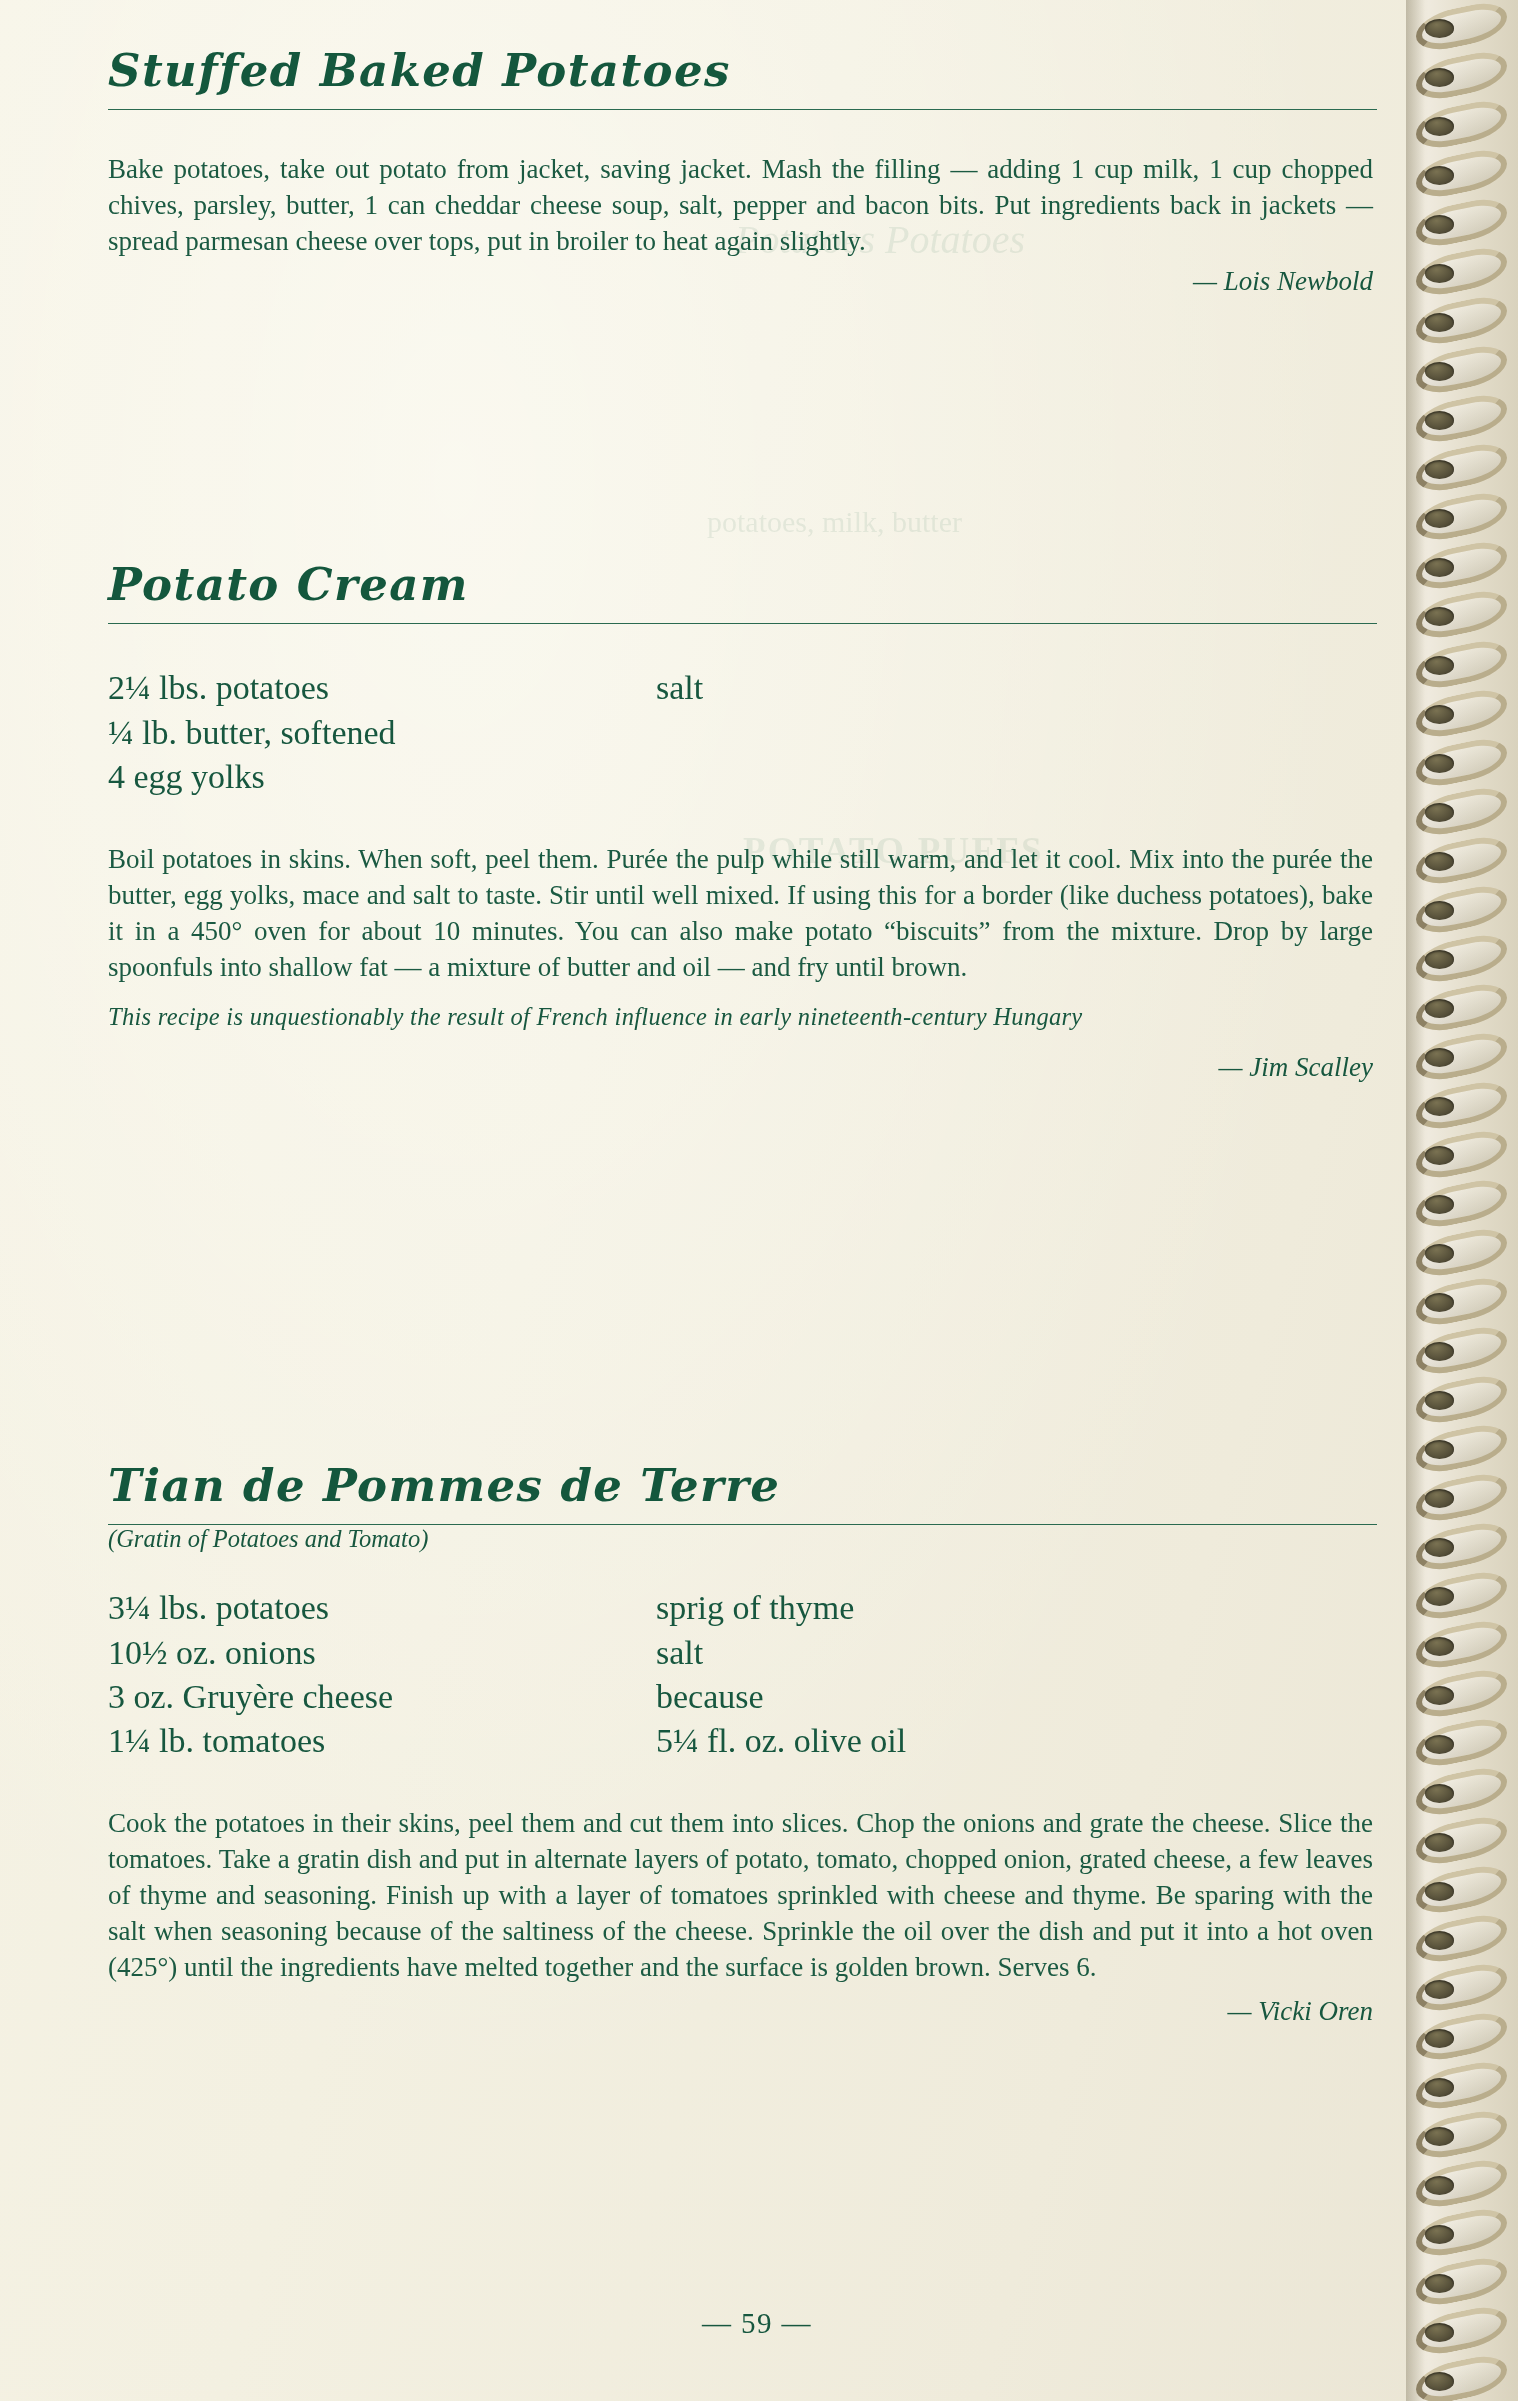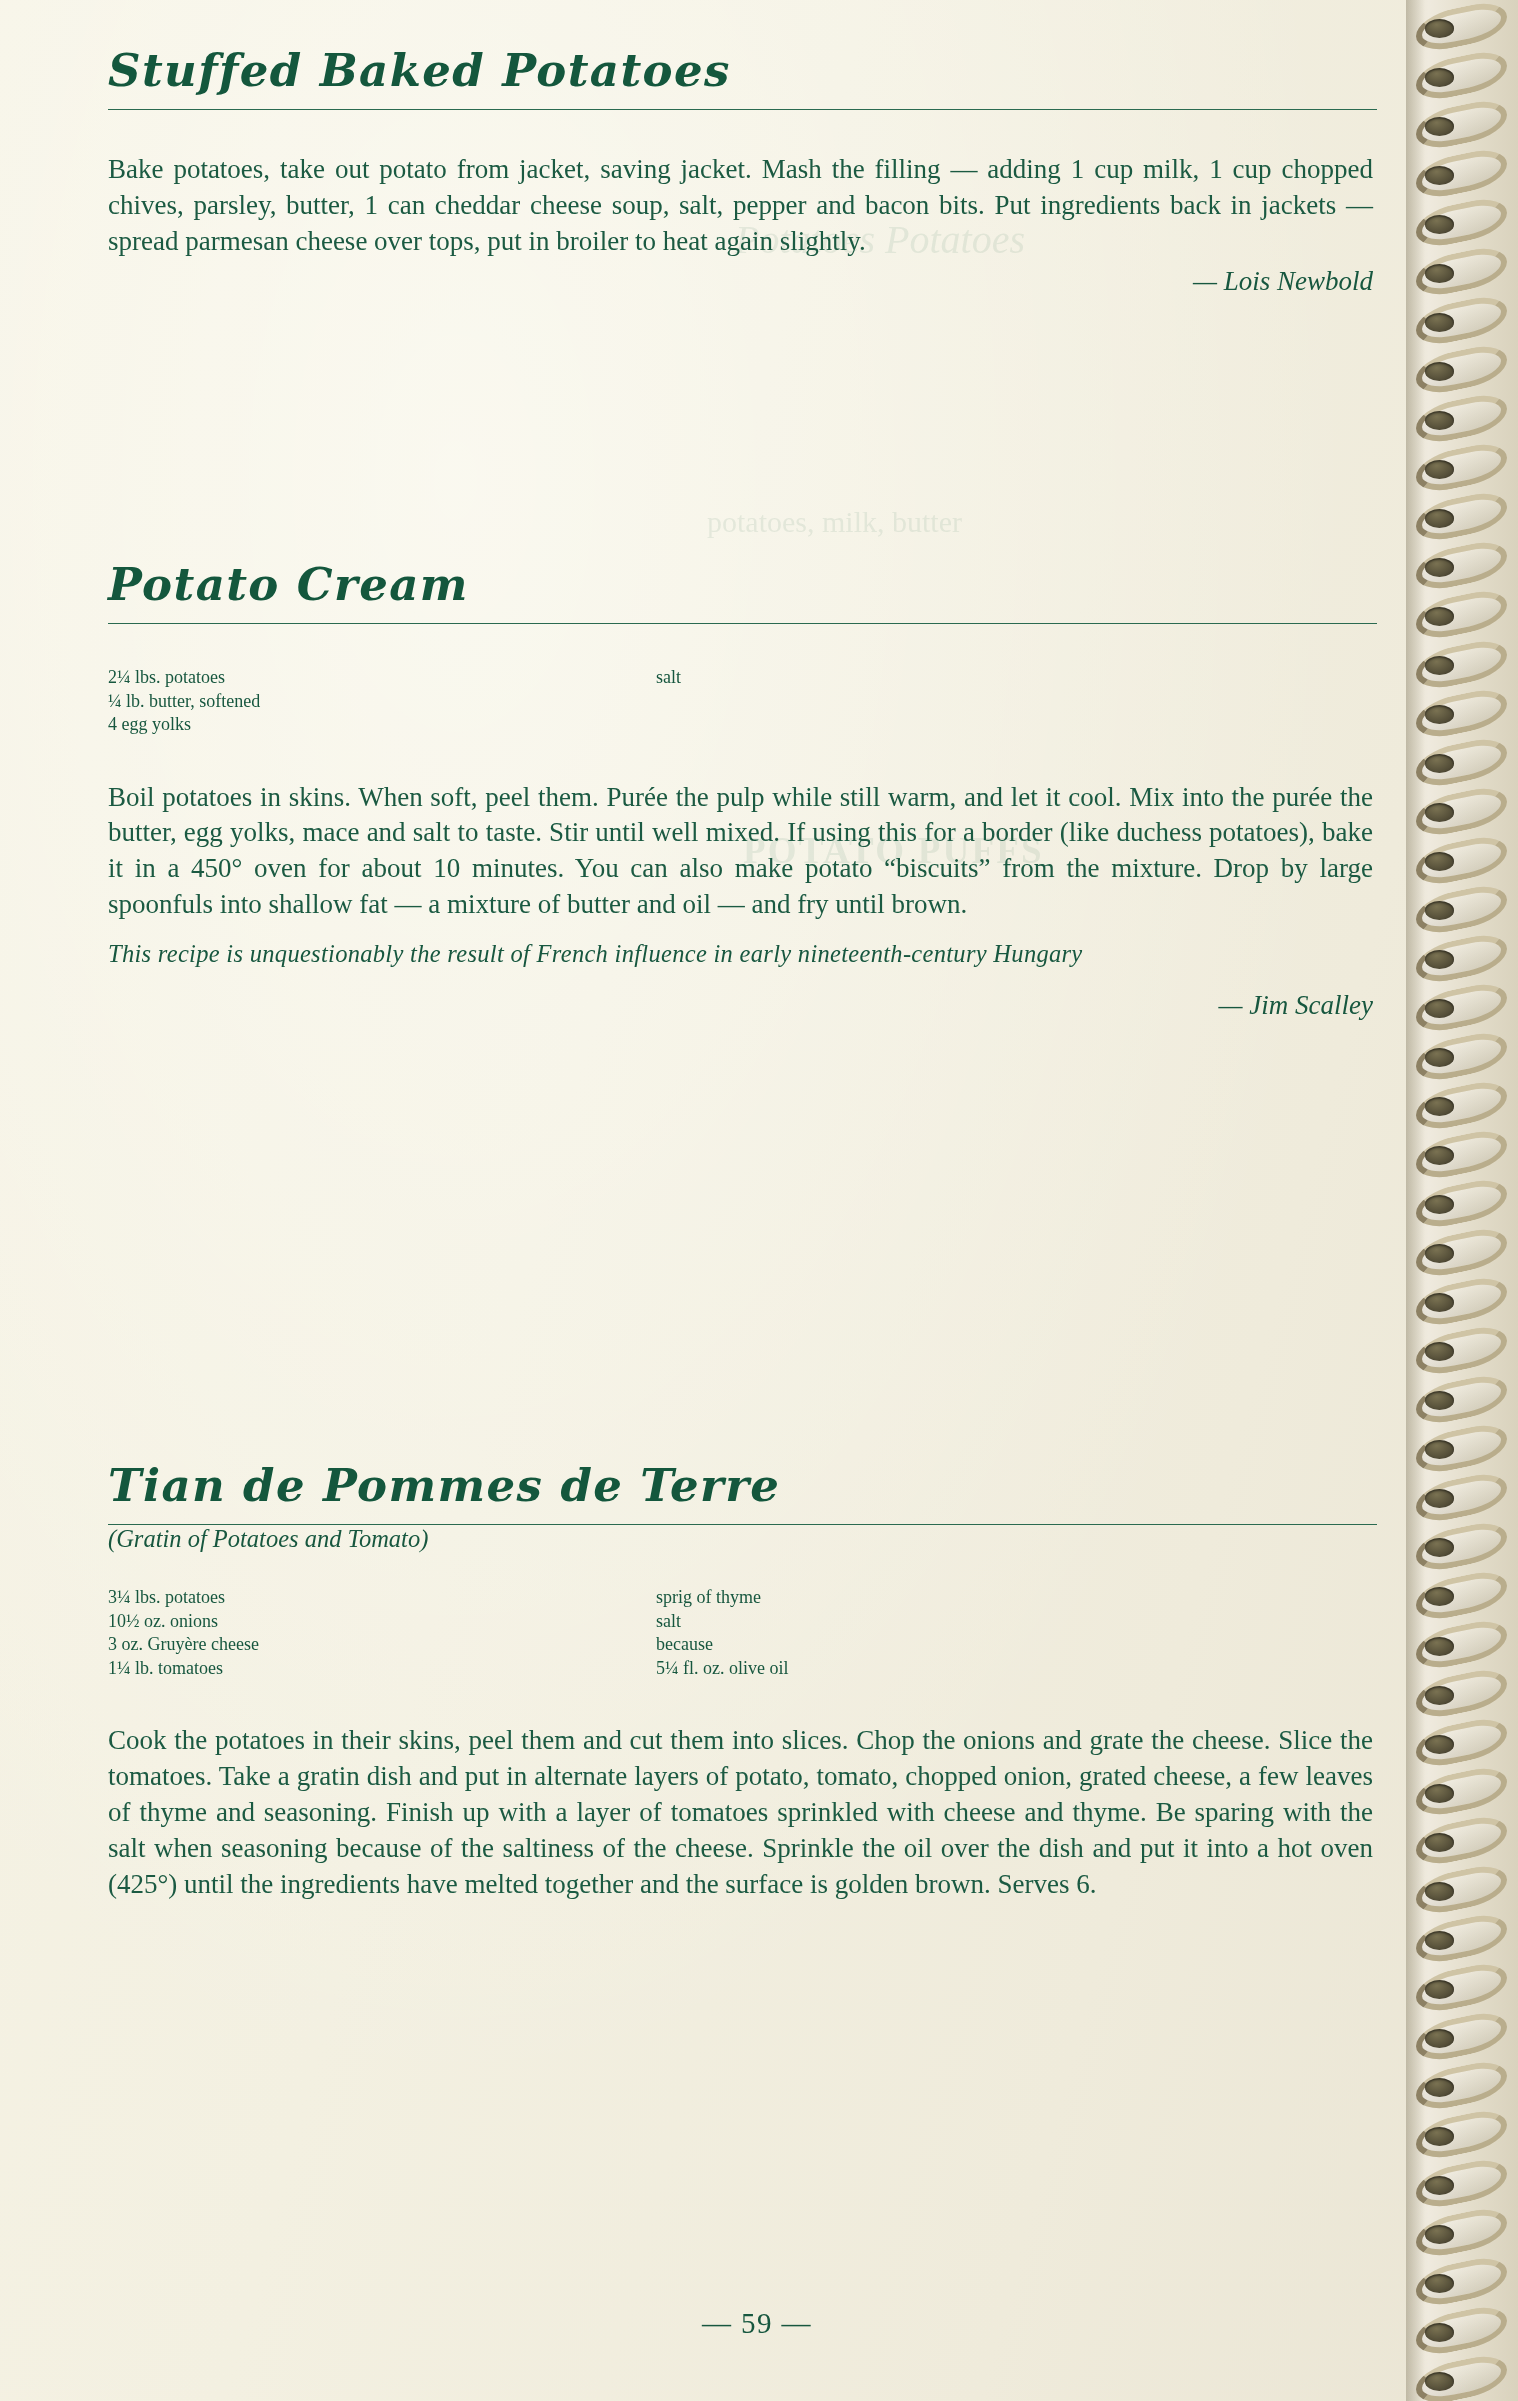--- a/index.html
+++ b/index.html
@@ -88,21 +88,21 @@
     font-style: italic;
     font-size: 27px;
     text-align: right;
     width: 1265px;
   }
   .ingredients {
     display: flex;
     width: 1269px;
   }
   .ing-col {
-    font-size: 18px;
+    font-size: 34px;
     line-height: 1.30;
   }
   .ing-col.left { width: 548px; }
   .ing-col.right { width: 649px; }
   .ing-item { white-space: nowrap; }
 
   .page-number {
     position: absolute;
     left: 0;
     width: 1298px;
@@ -209,20 +209,21 @@
           <div class="ing-item">1¼ lb. tomatoes</div>
         </div>
         <div class="ing-col right">
           <div class="ing-item">sprig of thyme</div>
           <div class="ing-item">salt</div>
           <div class="ing-item">because</div>
           <div class="ing-item">5¼ fl. oz. olive oil</div>
         </div>
       </div>
       <div class="body-text" style="margin-top:43px;">Cook the potatoes in their skins, peel them and cut them into slices. Chop the onions and grate the cheese. Slice the tomatoes. Take a gratin dish and put in alternate layers of potato, tomato, chopped onion, grated cheese, a few leaves of thyme and seasoning. Finish up with a layer of tomatoes sprinkled with cheese and thyme. Be sparing with the salt when seasoning because of the saltiness of the cheese. Sprinkle the oil over the dish and put it into a hot oven (425°) until the ingredients have melted together and the surface is golden brown. Serves 6.</div>
+      <div class="attribution" style="margin-top:10px;">— Vicki Oren</div>
     </div>
 
     <div class="page-number" style="top:2307px;">— 59 —</div>
   </div>
 
   <div class="binding">
     <div class="binding-shadow"></div>
     <div id="coils">
         <div class="coil" style="top: 7.2px;"></div>
         <div class="hole" style="top: 19px;"></div>

